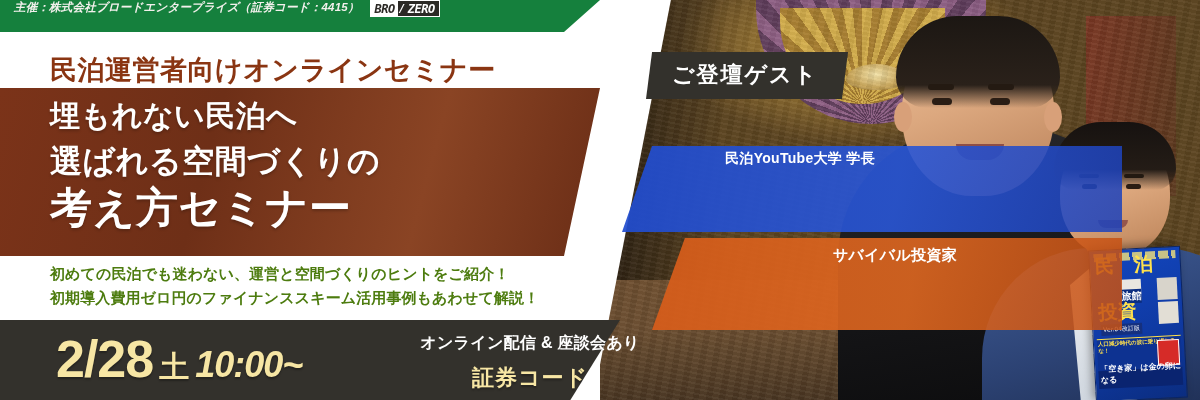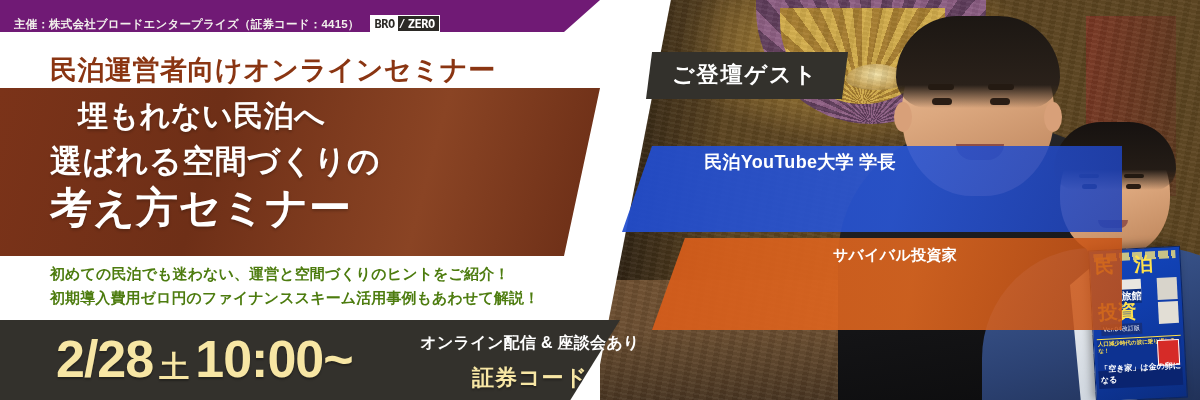--- a/index.html
+++ b/index.html
@@ -159,23 +159,23 @@
     background:#ffffff;
     transform:skewX(-11deg);
     z-index:5;
   }
 
   
   .left-side { position:absolute; left:0; top:0; width:620px; height:400px; z-index:6; }
 
   .topbar {
     position:absolute; left:0; top:0; width:600px; height:32px;
-    background:#701a75;
+    background:#15803d;
     clip-path:polygon(0 0, 100% 0, 94% 100%, 0 100%);
-    display:flex; align-items:flex-end; padding-left:14px; gap:10px;
+    display:flex; align-items:flex-start; padding-left:14px; gap:10px;font-style:italic;
   }
   .topbar-text {
     color:#f2f0ec; font-size:11.5px; font-weight:700; letter-spacing:.2px; white-space:nowrap;
   }
   .logo {
     display:inline-flex; align-items:stretch; height:17px;
     border:1.5px solid #ffffff; font-family:"DejaVu Sans Mono","Liberation Mono",monospace;
     font-weight:900; font-size:12px; letter-spacing:-.5px; overflow:hidden;
   }
   .logo-a { background:#ffffff; color:#2b2925; padding:0 3px 0 4px; display:flex; align-items:center; }
@@ -191,21 +191,21 @@
   .title-band {
     position:absolute; left:0; top:88px; width:600px; height:168px;
     background:linear-gradient(105deg,#7b3319 0%, #6e2f17 35%, #8a4424 70%, #6a2d16 100%);
     clip-path:polygon(0 0, 100% 0, 94% 100%, 0 100%);
   }
   .title-lines {
     position:absolute; left:50px; top:96px; width:540px;
     color:#ffffff; font-weight:900; letter-spacing:.5px;
     text-shadow:0 2px 3px rgba(0,0,0,.22);
   }
-  .tl1 { font-size:30px; line-height:40px;margin-left:28px; }
+  .tl1 { font-size:30px; line-height:40px; }
   .tl2 { font-size:32px; line-height:50px; }
   .tl3 { font-size:42px; line-height:50px;font-family:Liberation Mono, monospace; }
 
   .desc {
     position:absolute; left:50px; top:262px; width:560px;
     color:#4d7c0f; font-size:15px; font-weight:800; line-height:24px; letter-spacing:.1px;
   }
 
   .bottombar {
     position:absolute; left:0; top:320px; width:620px; height:80px;
@@ -213,21 +213,21 @@
     clip-path:polygon(0 0, 100% 0, 92% 100%, 0 100%);
   }
   .date-row {
     position:absolute; left:56px; top:330px;
     display:flex; align-items:baseline; gap:6px;
     color:#f7e6a4; font-weight:900;
     text-shadow:0 2px 2px rgba(0,0,0,.3);
   }
   .date-main { font-size:52px; line-height:58px; letter-spacing:-1px; }
   .date-dow  { font-size:30px; line-height:58px; }
-  .date-time { font-size:52px; line-height:58px; letter-spacing:-1px; }
+  .date-time { font-size:36px; line-height:58px; letter-spacing:-1px;font-style:italic; }
 
   .right-notes { position:absolute; left:420px; top:333px; width:220px; text-align:center; }
   .note1 { color:#ffffff; font-size:16px; font-weight:800; letter-spacing:.3px; }
   .note2 { color:#f7e6a4; font-size:22px; font-weight:900; margin-top:9px; letter-spacing:1px;
            text-shadow:0 2px 2px rgba(0,0,0,.3); }
 
   
   .guest-badge {
     position:absolute; left:646px; top:52px; z-index:7;
     background:#33312c; color:#ffffff;
@@ -245,21 +245,21 @@
 
   .name-blue {
     position:absolute; left:622px; top:146px; width:500px; height:86px; z-index:7;
     background:linear-gradient(100deg, rgba(33,76,206,.93) 0%, rgba(41,86,214,.90) 55%, rgba(30,66,186,.86) 100%);
     clip-path:polygon(6% 0, 100% 0, 100% 100%, 0 100%);
   }
   .name-blue-txt {
     position:absolute; left:650px; top:150px; width:300px; text-align:center; z-index:8;
     color:#ffffff;
   }
-  .nb-role { font-size:18px; font-weight:900; letter-spacing:.3px; }
+  .nb-role { font-size:14px; font-weight:900; letter-spacing:.3px; }
   .nb-name { font-size:35px; font-weight:900; margin-top:2px; letter-spacing:2px;
              text-shadow:0 2px 3px rgba(0,0,0,.25); }
   .nb-sama { font-size:19px; font-weight:900; }
 
   .name-orange {
     position:absolute; left:652px; top:238px; width:470px; height:92px; z-index:7;
     background:linear-gradient(100deg, rgba(214,92,26,.93) 0%, rgba(222,103,32,.90) 55%, rgba(196,80,20,.86) 100%);
     clip-path:polygon(7% 0, 100% 0, 100% 100%, 0 100%);
   }
   .name-orange-txt {

